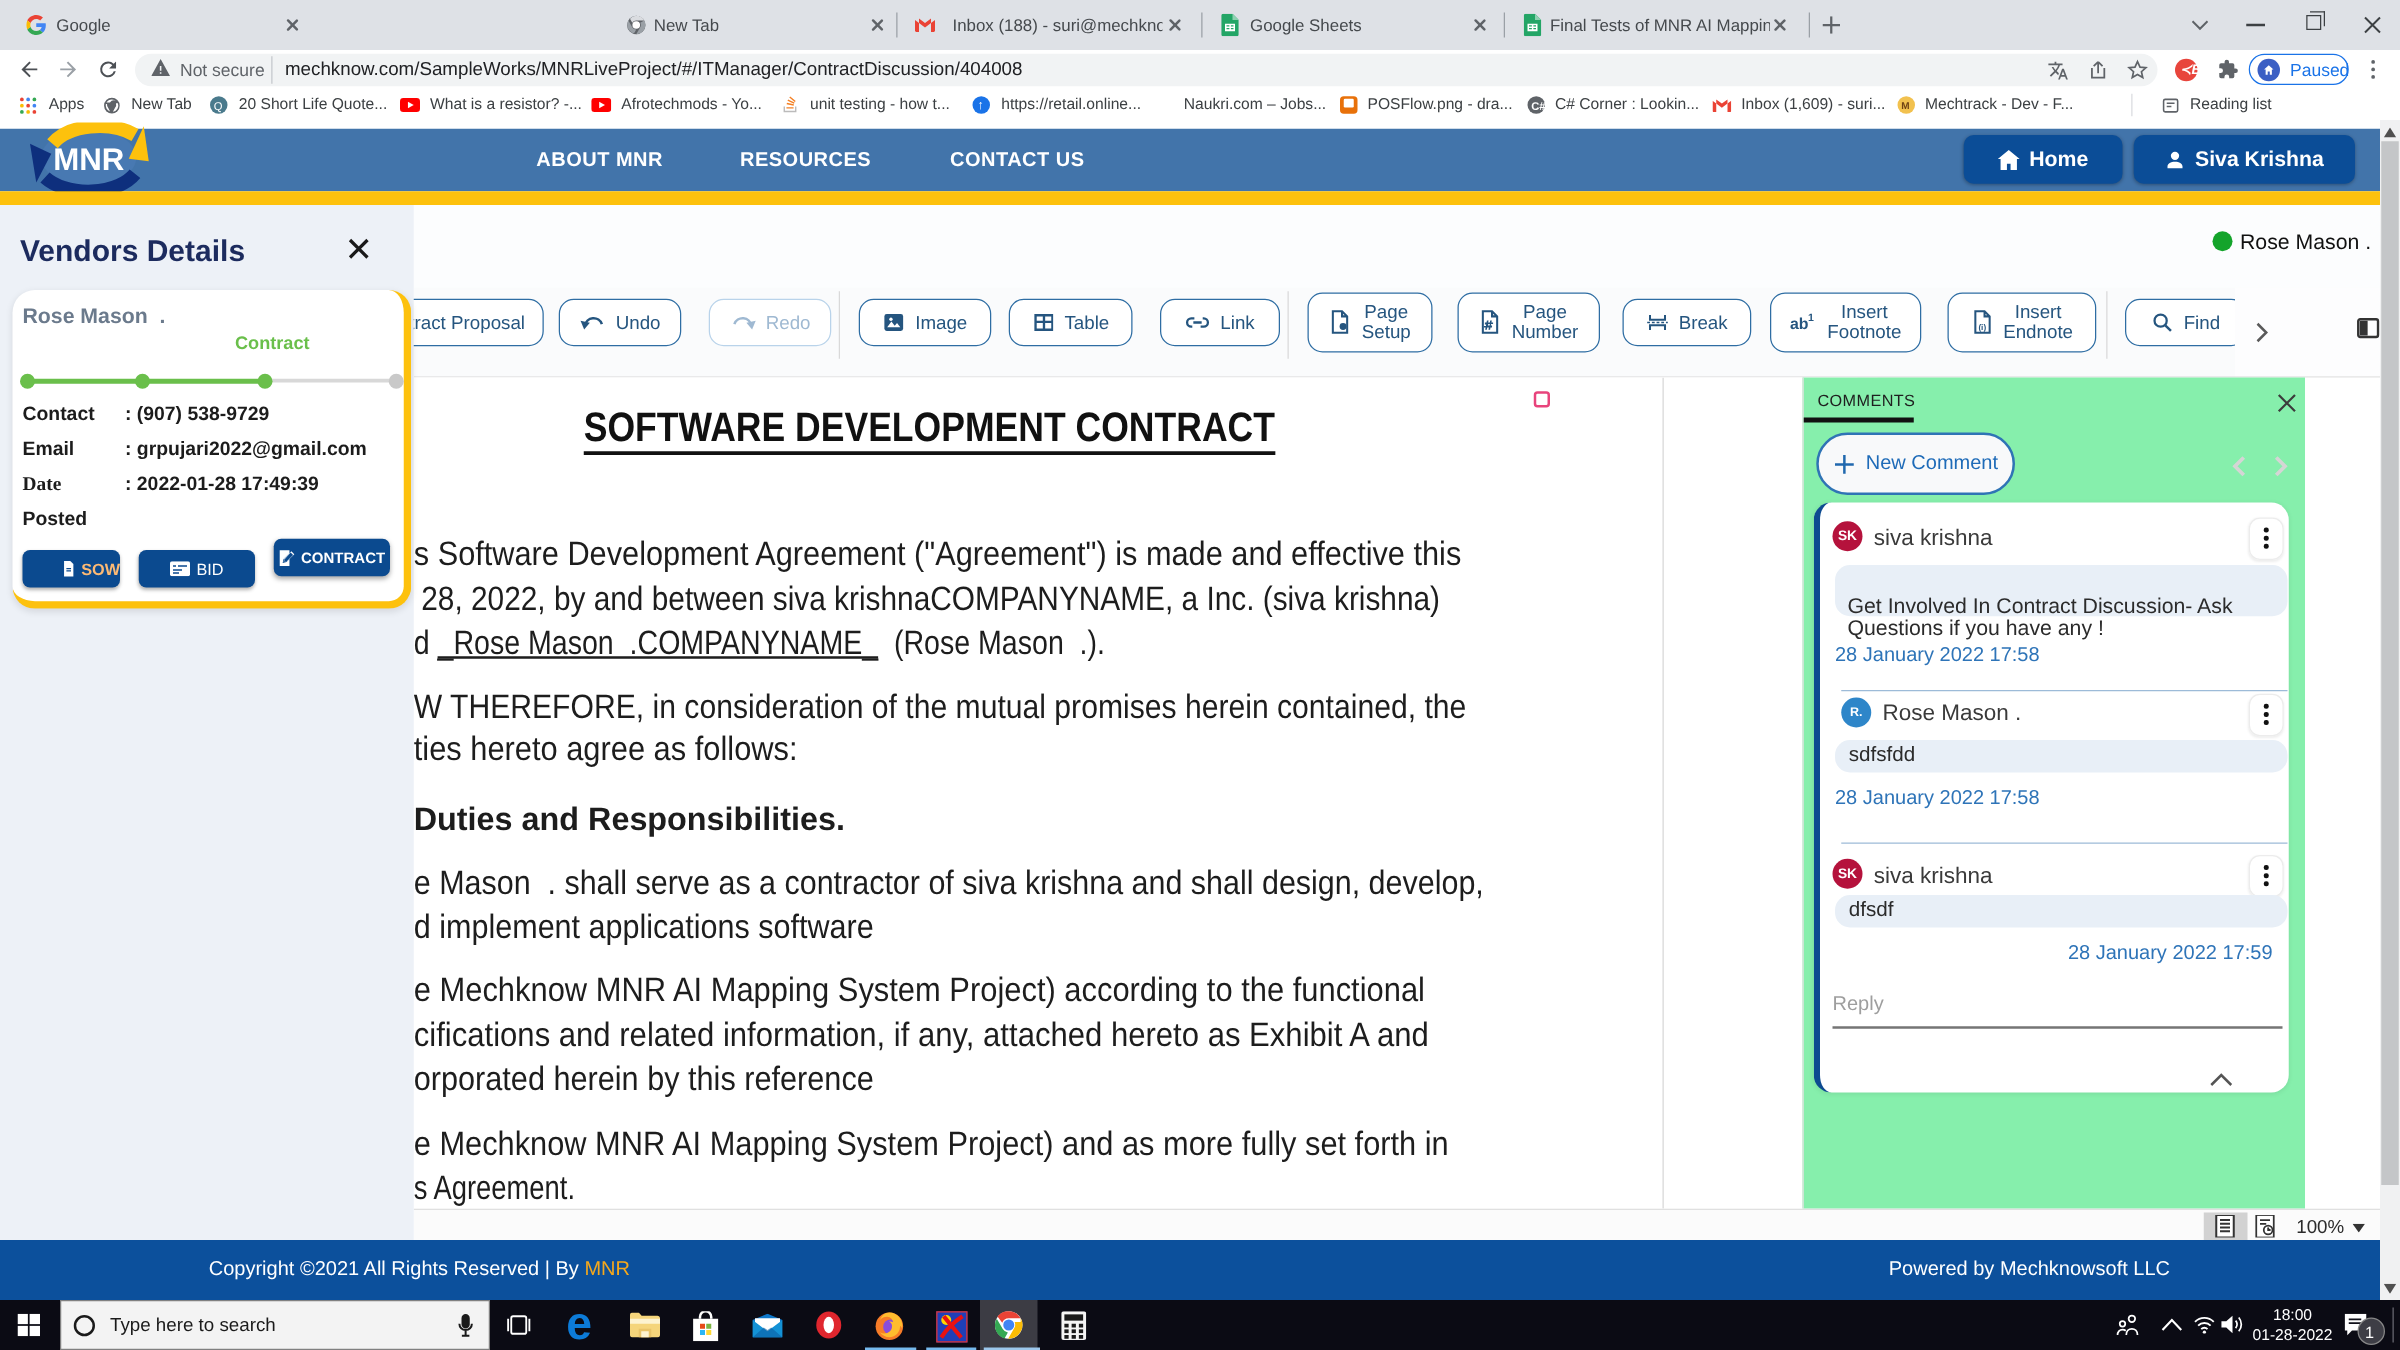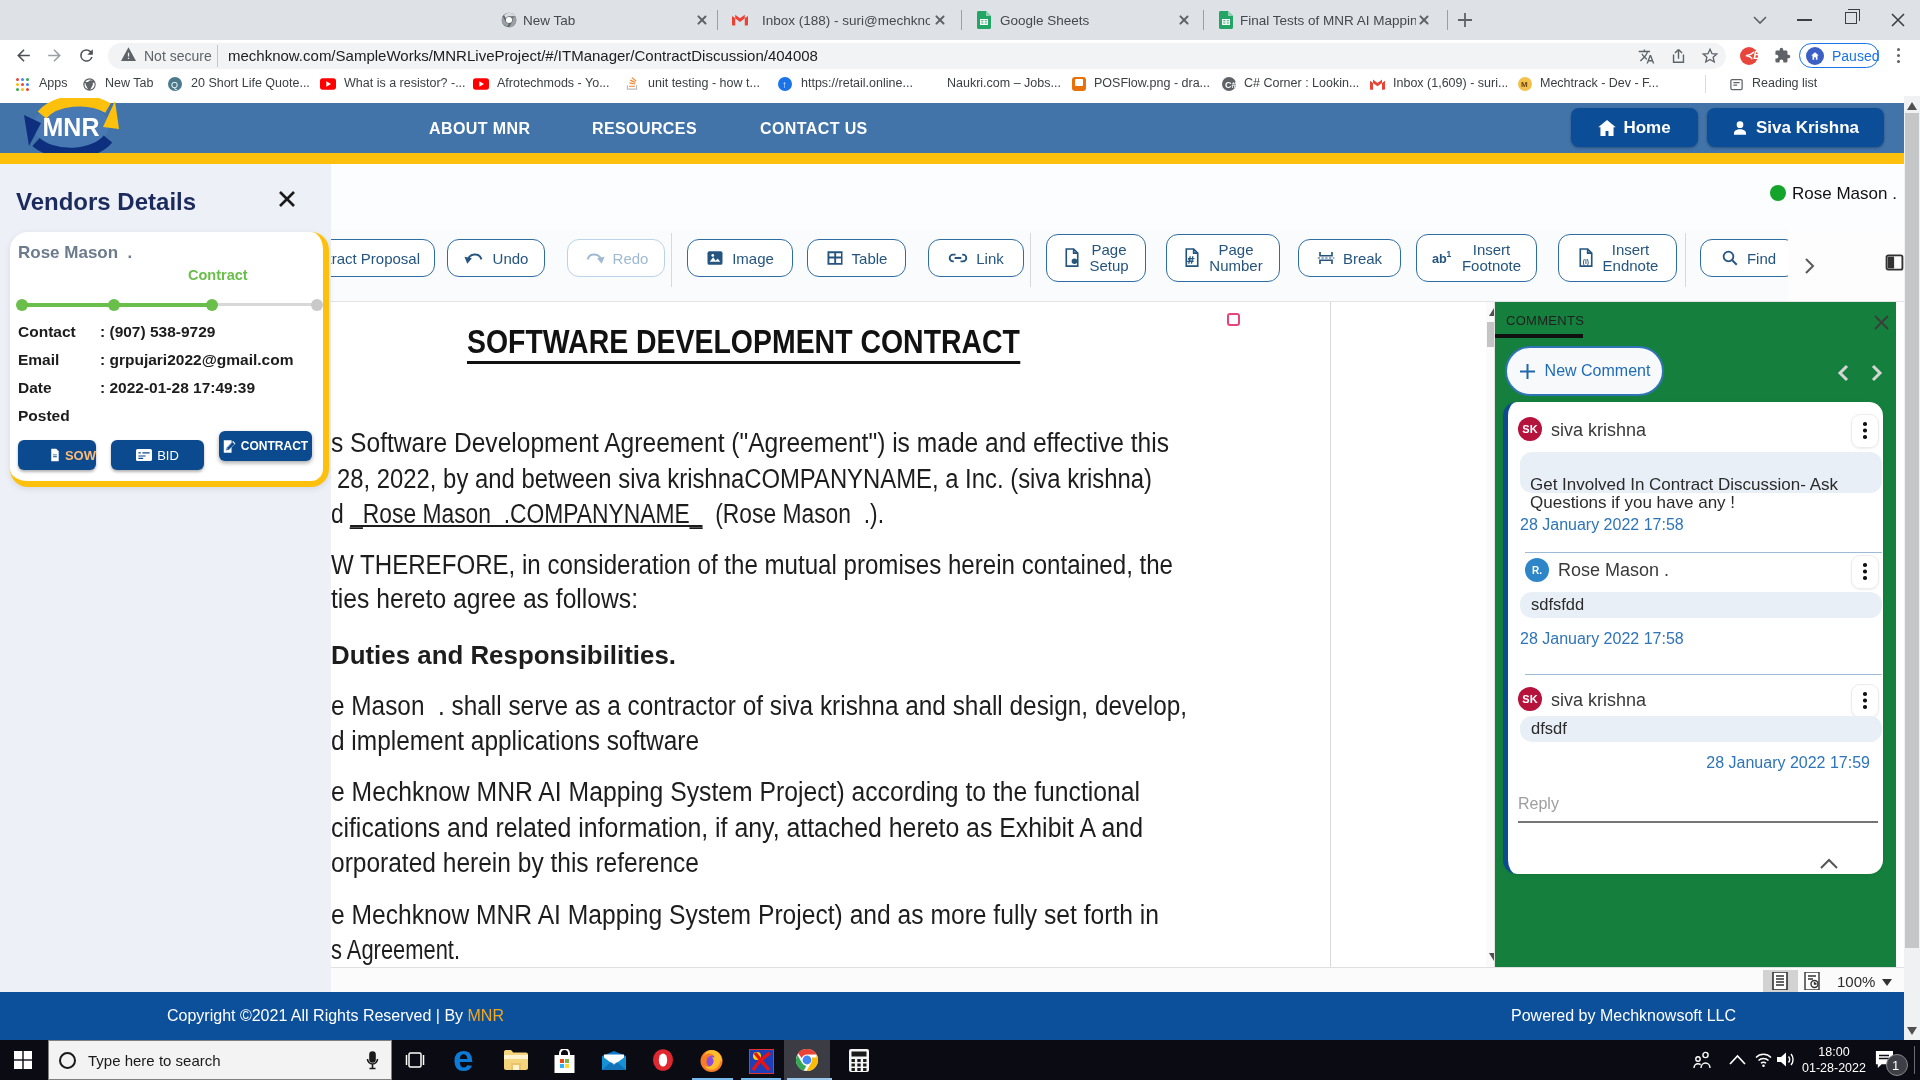--- a/index.html
+++ b/index.html
@@ -34,34 +34,46 @@
   #editbar { left:331px; top:230px; width:1573px; height:72px; background:#fafbfc; }
   .ebtn { position:absolute; background:#fff; border:1.8px solid #2e6da3; border-radius:12px; color:#25557f; font-size:15px; display:flex; align-items:center; justify-content:center; gap:8px; white-space:nowrap; }
   .ebtn.two { line-height:16px; text-align:center; }
   .esep { position:absolute; top:3px; width:1px; height:54px; background:#d9d9d9; }
   
   #doc { left:331px; top:302px; width:1155px; height:665px; background:#fff; overflow:hidden; }
   .dline { position:absolute; font-size:27px; line-height:27px; color:#1d1d1d; white-space:nowrap; transform-origin:left top; }
   
   #docsb { left:1486px; top:302px; width:16px; height:665px; background:#fafafa; }
   
-  #comments { left:1494px; top:302px; width:402px; height:665px; background:#15803d; border-left:1px solid #e2e2e2; }
+  #comments { left:1442px; top:302px; width:402px; height:665px; background:#86efac; border-left:1px solid #e2e2e2; }
   
   #bottomstrip { left:331px; top:967px; width:1573px; height:25px; background:#fbfbfb; border-top:1px solid #e0e0e0; }
   
   #footer { left:0; top:992px; width:1904px; height:48px; background:#0c509c; color:#fff; font-size:16px; }
   
   #pagesb { left:1904px; top:96px; width:16px; height:944px; background:#f0f1f2; }
   
   #taskbar { left:0; top:1040px; width:1920px; height:40px; background:#0b0b14;padding-left:24px; }
 </style>
 </head>
 <body>
   <div class="abs" id="tabstrip">
 
+    <div class="tab" style="left:8px;width:240px;">
+      <svg style="position:absolute;left:13px;top:12px;" width="16" height="16" viewBox="0 0 48 48">
+        <path fill="#EA4335" d="M24 9.5c3.54 0 6.71 1.22 9.21 3.6l6.85-6.85C35.9 2.38 30.47 0 24 0 14.62 0 6.51 5.38 2.56 13.22l7.98 6.19C12.43 13.72 17.74 9.5 24 9.5z"></path>
+        <path fill="#4285F4" d="M46.98 24.55c0-1.57-.15-3.09-.38-4.55H24v9.02h12.94c-.58 2.96-2.26 5.48-4.78 7.18l7.73 6c4.51-4.18 7.09-10.36 7.09-17.65z"></path>
+        <path fill="#FBBC05" d="M10.53 28.59c-.48-1.45-.76-2.99-.76-4.59s.27-3.14.76-4.59l-7.98-6.19C.92 16.46 0 20.12 0 24c0 3.88.92 7.54 2.56 10.78l7.97-6.19z"></path>
+        <path fill="#34A853" d="M24 48c6.48 0 11.93-2.13 15.89-5.81l-7.73-6c-2.15 1.45-4.92 2.3-8.16 2.3-6.26 0-11.57-4.22-13.47-9.91l-7.98 6.19C6.51 42.62 14.62 48 24 48z"></path>
+      </svg>
+      <div class="tlabel" style="left:37px;">Google</div>
+      <div class="tx" style="left:218px;">
+        <div class="xicon"></div>
+      </div>
+    </div>
 
 
     <div class="tab" style="left:488px;width:228px;">
       <svg style="position:absolute;left:13px;top:12px;" width="16" height="16" viewBox="0 0 24 24">
         <circle cx="12" cy="12" r="11" fill="#5f6368"></circle>
         <circle cx="12" cy="12" r="4.6" fill="#fff"></circle>
         <path fill="#dadce0" d="M12 1a11 11 0 0 1 9.53 5.5H12a5.5 5.5 0 0 0-4.76 2.75L4.5 4.46A10.97 10.97 0 0 1 12 1z"></path>
         <path fill="#9aa0a6" d="M2.47 6.5l4.77 8.25a5.5 5.5 0 0 0 4.76 2.75l-2.75 4.76A11 11 0 0 1 2.47 6.5zM21.53 6.5A11 11 0 0 1 12 23l4.76-8.25a5.5 5.5 0 0 0 0-5.5z"></path>
       </svg>
       <div class="tlabel" style="left:35px;">New Tab</div>
@@ -472,21 +484,21 @@
       <div style="position:absolute;left:12px;top:71px;width:190px;height:4px;background:#6abf4b;"></div>
       <div style="position:absolute;left:202px;top:71px;width:106px;height:3px;background:#d8d8d8;"></div>
       <div style="position:absolute;left:6px;top:67px;width:12px;height:12px;border-radius:50%;background:#6abf4b;"></div>
       <div style="position:absolute;left:98px;top:67px;width:12px;height:12px;border-radius:50%;background:#6abf4b;"></div>
       <div style="position:absolute;left:196px;top:67px;width:12px;height:12px;border-radius:50%;background:#6abf4b;"></div>
       <div style="position:absolute;left:301px;top:67px;width:12px;height:12px;border-radius:50%;background:#c9c9c9;"></div>
       <div style="position:absolute;left:8px;top:91px;font-size:15.5px;font-weight:bold;color:#1c1c1c;">Contact</div>
       <div style="position:absolute;left:90px;top:91px;font-size:15.5px;font-weight:bold;color:#1c1c1c;">: (907) 538-9729</div>
       <div style="position:absolute;left:8px;top:119px;font-size:15.5px;font-weight:bold;color:#1c1c1c;">Email</div>
       <div style="position:absolute;left:90px;top:119px;font-size:15.5px;font-weight:bold;color:#1c1c1c;">: grpujari2022@gmail.com</div>
-      <div style="position:absolute;left:8px;top:147px;font-size:15.5px;font-weight:bold;color:#1c1c1c;">Date</div>
+      <div style="position:absolute;left:8px;top:147px;font-size:15.5px;font-weight:bold;color:#1c1c1c;font-family:Liberation Serif, serif;">Date</div>
       <div style="position:absolute;left:90px;top:147px;font-size:15.5px;font-weight:bold;color:#1c1c1c;">: 2022-01-28 17:49:39</div>
       <div style="position:absolute;left:8px;top:175px;font-size:15.5px;font-weight:bold;color:#1c1c1c;">Posted</div>
       <div style="position:absolute;left:8px;top:208px;width:78px;height:30px;background:#0b4a8f;border-radius:6px;color:#fdba74;font-size:13px;font-weight:bold;display:flex;align-items:center;justify-content:center;box-shadow:0 2px 3px rgba(0,0,0,0.3);padding-left:32px;">
         <svg width="12" height="14" viewBox="0 0 16 20">
           <path fill="#fff" d="M2 0h8l4 4v16H2z"></path>
           <path fill="#0b4a8f" d="M5 9h6v1.5H5zM5 12h6v1.5H5z"></path>
         </svg>
         <span style="margin-left:5px;">SOW</span>
       </div>
       <div style="position:absolute;left:101px;top:208px;width:93px;height:30px;background:#0b4a8f;border-radius:6px;color:#fff;font-size:13px;font-weight:normal;display:flex;align-items:center;justify-content:center;box-shadow:0 2px 3px rgba(0,0,0,0.3);">

